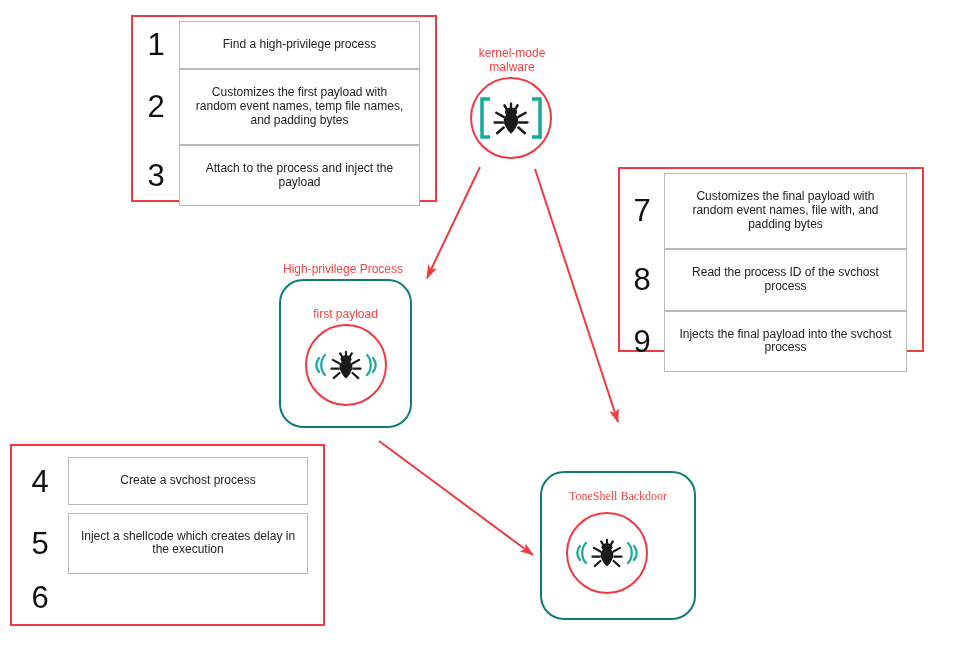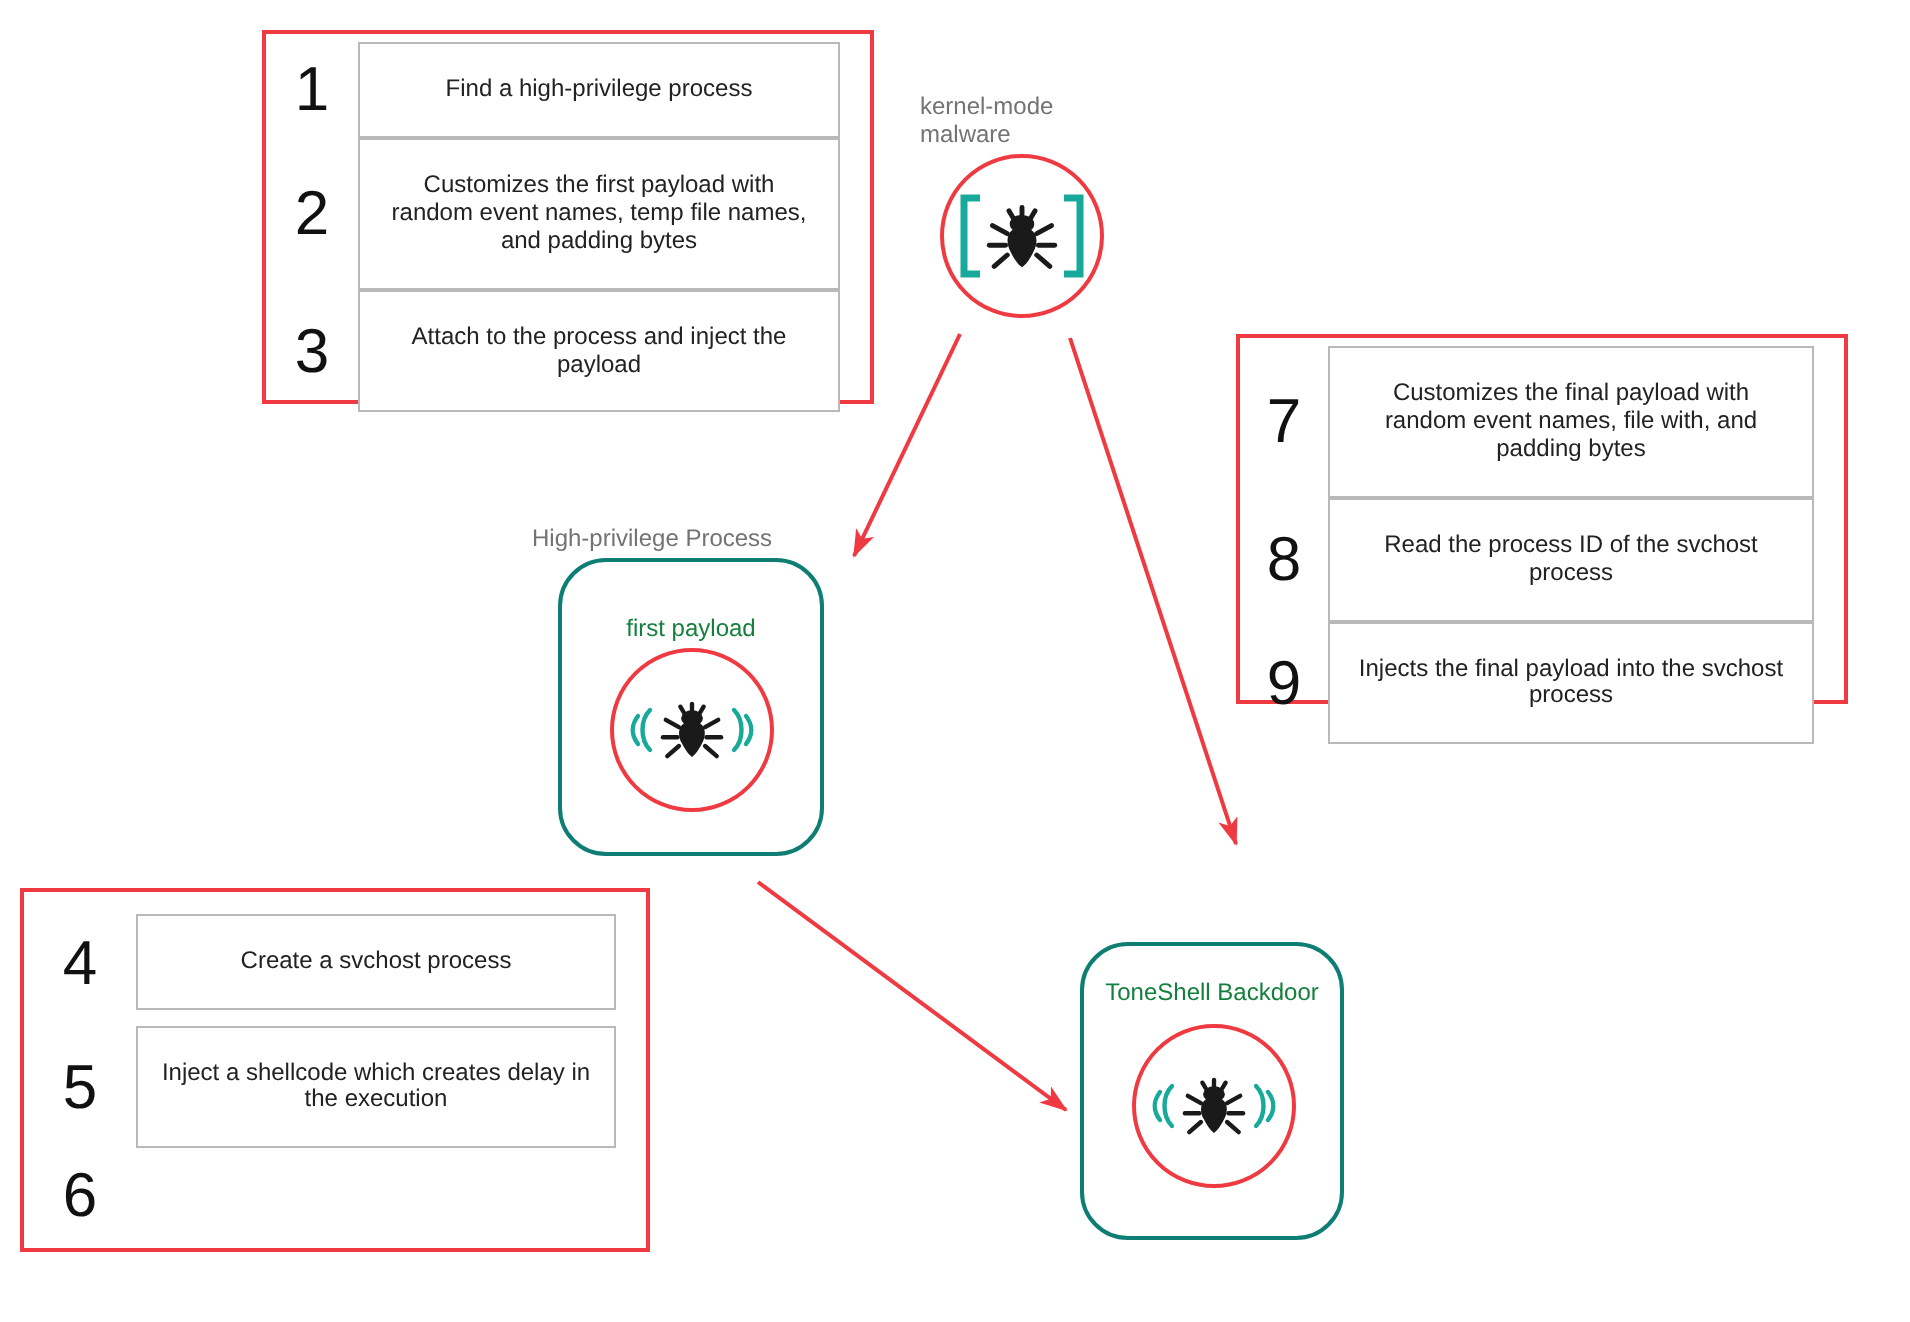--- a/index.html
+++ b/index.html
@@ -37,43 +37,43 @@
     text-align:center;font-size:12px;line-height:1.16;padding:16px 10px;color:#222;
   }
   #group-123{left:131px;top:15px;width:306px;height:187px;}
   #group-456{left:10px;top:444px;width:315px;height:182px;}
   #group-456 .step-num{flex-basis:56px;}
   #group-789{left:618px;top:167px;width:306px;height:185px;}
   #group-789 .step-num{flex-basis:44px;}
 
   
   .node-label{
-    position:absolute;font-size:12px;line-height:1.18;color:#737373;
+    position:absolute;text-align:center;font-size:12px;line-height:1.18;color:#ef4444;
   }
   #kernel-label{left:460px;top:46px;width:104px;}
   #hpp-label{left:266px;top:262px;width:154px;}
   #svchost-label{left:556px;top:452px;width:100px;margin-top:18px;}
 
   
   .malware-circle{
     position:absolute;width:82px;height:82px;border:2px solid var(--red);
     border-radius:50%;display:flex;align-items:center;justify-content:center;
     gap:2px;background:#fff;
   }
   #kernel-circle{left:470px;top:77px;}
 
   
   .process-box{
     position:absolute;border:2px solid var(--teal-dark);border-radius:24px;
     background:#ffffff;
   }
   #hpp-box{left:279px;top:279px;width:133px;height:149px;}
-  #svchost-box{left:540px;top:471px;width:132px;height:149px;}
+  #svchost-box{left:540px;top:471px;width:156px;height:149px;font-family:Liberation Serif, serif;}
   .process-inner-label{
-    position:absolute;left:0;right:0;text-align:center;font-size:12px;color:#15803d;
+    position:absolute;left:0;right:0;text-align:center;font-size:12px;color:#ef4444;
   }
   #hpp-box .process-inner-label{top:26px;}
   #svchost-box .process-inner-label{top:16px;}
   .process-box .malware-circle{left:24px;}
   #hpp-box .malware-circle{top:43px;}
   #svchost-box .malware-circle{top:39px;}
 
   .icon{display:block;}
   .teal-stroke{stroke:var(--teal-bright);}
 </style>

